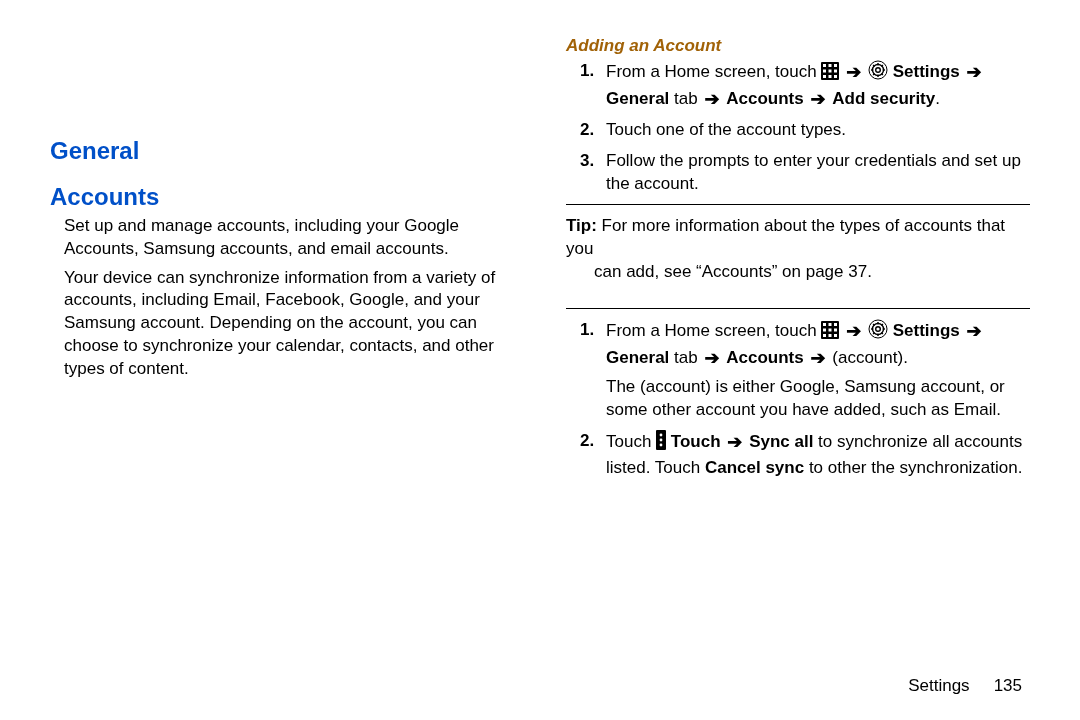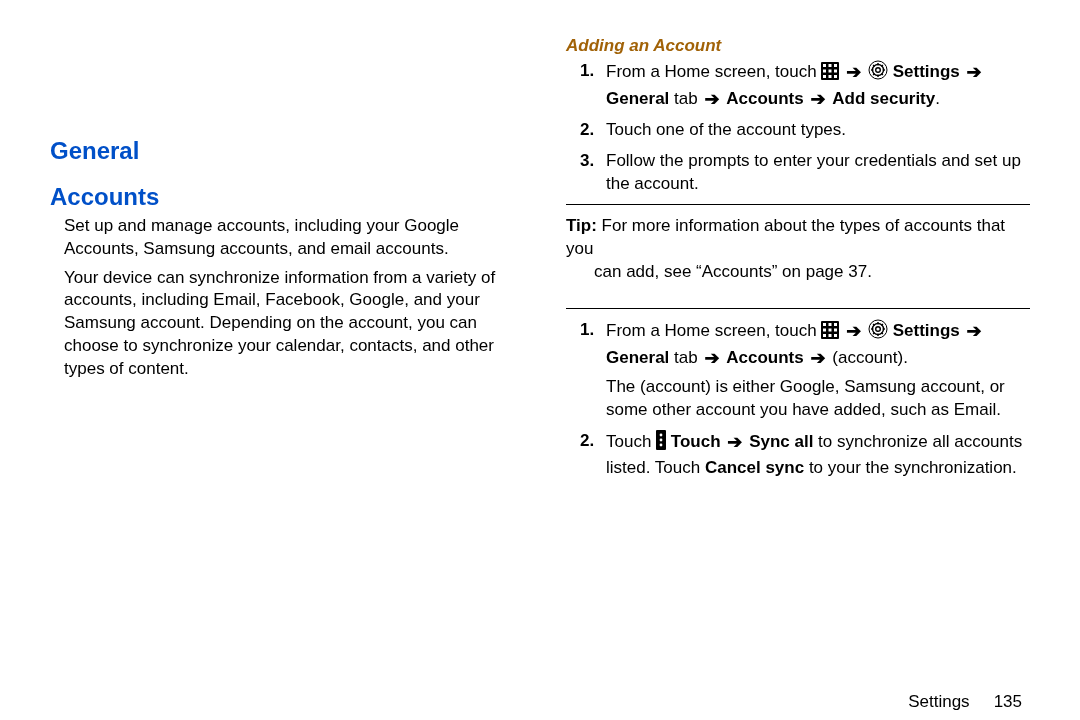--- a/index.html
+++ b/index.html
@@ -63,21 +63,21 @@
   }
   .tip {
     margin: 0 0 24px 0;
     line-height: 1.35;
     padding-left: 0;
   }
   .tip .tiplabel { font-weight: bold; }
   .tip .indent { display: block; padding-left: 28px; }
   .footer {
     position: absolute;
-    bottom: 8px;
+    bottom: 24px;
     right: 58px;
     font-size: 17px;
   }
   .footer .sp { display:inline-block; width:24px; }
   .b { font-weight: bold; }
   .i { }
   .icon {
     display: inline-block;
     vertical-align: -3px;
   }
@@ -215,21 +215,21 @@
         <span class="icon">
           <svg width="10" height="20" viewBox="0 0 10 20">
               <rect x="0" y="0" width="10" height="20" rx="1" fill="#000"></rect>
               <circle cx="5" cy="5" r="1.4" fill="#fff"></circle>
               <circle cx="5" cy="10" r="1.4" fill="#fff"></circle>
               <circle cx="5" cy="15" r="1.4" fill="#fff"></circle>
             </svg>
         </span>
         <span class="b">Touch</span>
         <span class="arrow b">➔</span>
-        <span class="b">Sync all</span><span> to synchronize all accounts listed. Touch </span><span class="b">Cancel sync</span><span> to your the synchronization.</span>
+        <span class="b">Sync all</span><span> to synchronize all accounts listed. Touch </span><span class="b">Cancel sync</span><span> to other the synchronization.</span>
       </li>
     </ol>
   </div>
 </div>
 
 <div class="footer">
   <span>Settings</span><span class="sp"></span><span>135</span>
 </div>
 
 </body></html>

